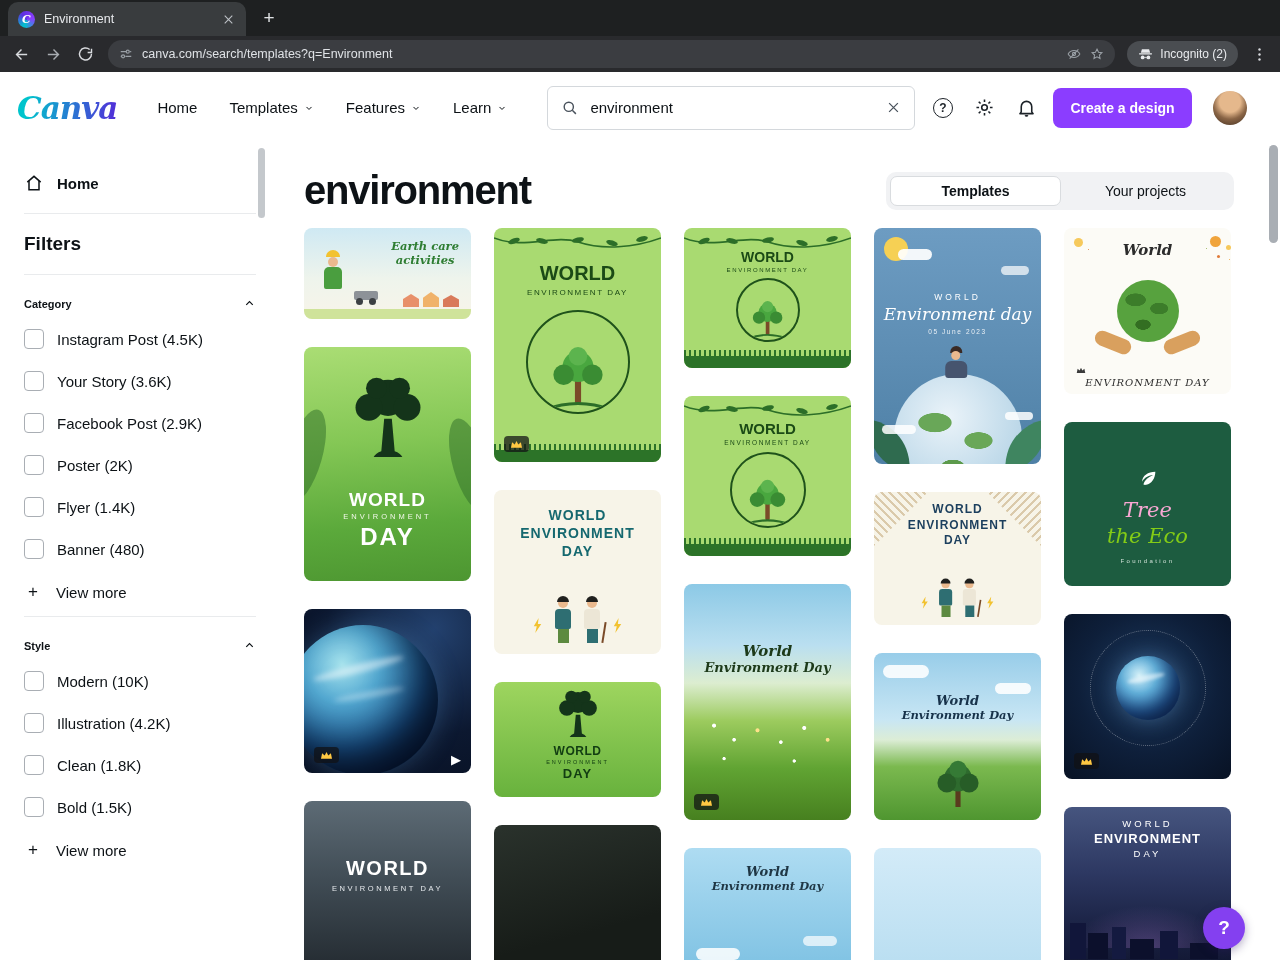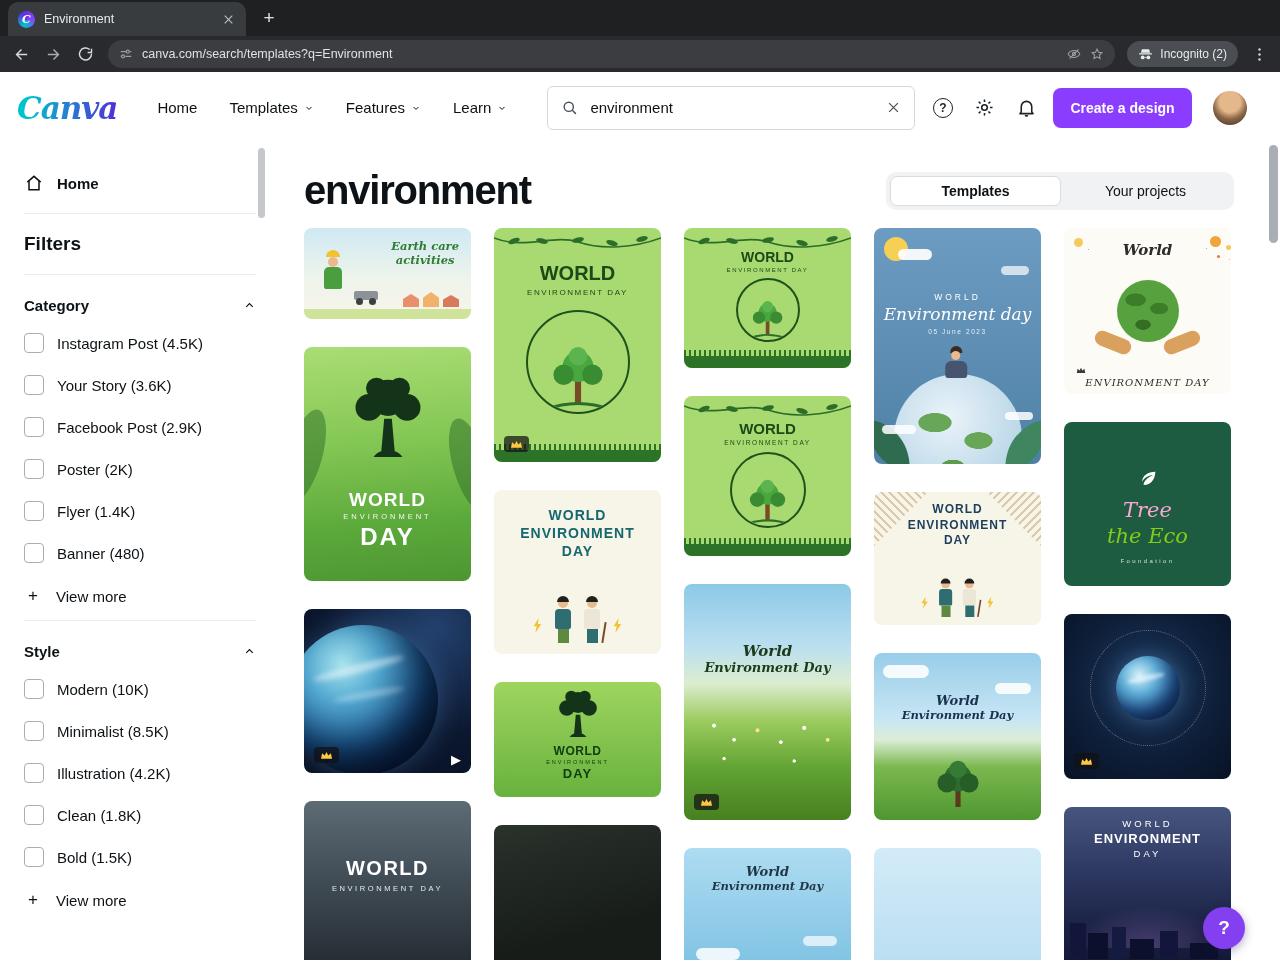--- a/index.html
+++ b/index.html
@@ -63,21 +63,21 @@
        background:radial-gradient(circle at 50% 32%,#e5b88c 0 36%,#8a6546 60%,#3f2c1e 100%)}
 
   
   .content{display:flex;height:817px}
   .sidebar{width:280px;flex:none;position:relative;padding-top:20px}
   .sb-home{display:flex;align-items:center;gap:13px;padding:10px 24px 20px;font-size:15px;font-weight:700}
   .sb-home svg{width:20px;height:20px}
   .sb-div{height:1px;background:#e9ebed;margin:0 24px}
   .sb-filters{font-size:19px;font-weight:700;padding:19px 24px}
   .sec-head{display:flex;align-items:center;justify-content:space-between;padding:22px 24px 8px;
-       font-size:15px;font-weight:700;cursor:pointer}
+       font-size:11px;font-weight:700;cursor:pointer}
   .sec-head svg{width:13px;height:13px}
   .sb-item{display:flex;align-items:center;gap:13px;padding:11px 24px;font-size:15px;cursor:pointer}
   .cbx{width:20px;height:20px;border:1.5px solid #a9aeb4;border-radius:4px;background:#fff;flex:none}
   .view-more{display:flex;align-items:center;gap:14px;padding:12px 24px 14px;font-size:15px;cursor:pointer}
   .vm-plus{width:18px;text-align:center;font-size:17px}
   .vm-plus::before{content:"+"}
   .sb-scroll{position:absolute;top:5px;right:15px;width:7px;height:70px;border-radius:4px;background:#c4c8cc}
 
   .main{flex:1;padding:25px 46px 0 24px;position:relative;min-width:0}
   .main-head{display:flex;align-items:center;justify-content:space-between}
@@ -519,24 +519,20 @@
       <svg viewBox="0 0 24 24" fill="none" stroke="currentColor" stroke-width="2.2">
           <path d="M6 14.5l6-6 6 6"></path>
         </svg>
     </div>
     <div class="sb-item">
       <span class="cbx"></span>
       <span><span>Modern</span> <span class="cnt">(10K)</span></span>
     </div>
     <div class="sb-item">
       <span class="cbx"></span>
-      <span><span>Minimalist</span> <span class="cnt">(8.5K)</span></span>
-    </div>
-    <div class="sb-item">
-      <span class="cbx"></span>
       <span><span>Illustration</span> <span class="cnt">(4.2K)</span></span>
     </div>
     <div class="sb-item">
       <span class="cbx"></span>
       <span><span>Clean</span> <span class="cnt">(1.8K)</span></span>
     </div>
     <div class="sb-item">
       <span class="cbx"></span>
       <span><span>Bold</span> <span class="cnt">(1.5K)</span></span>
     </div>

